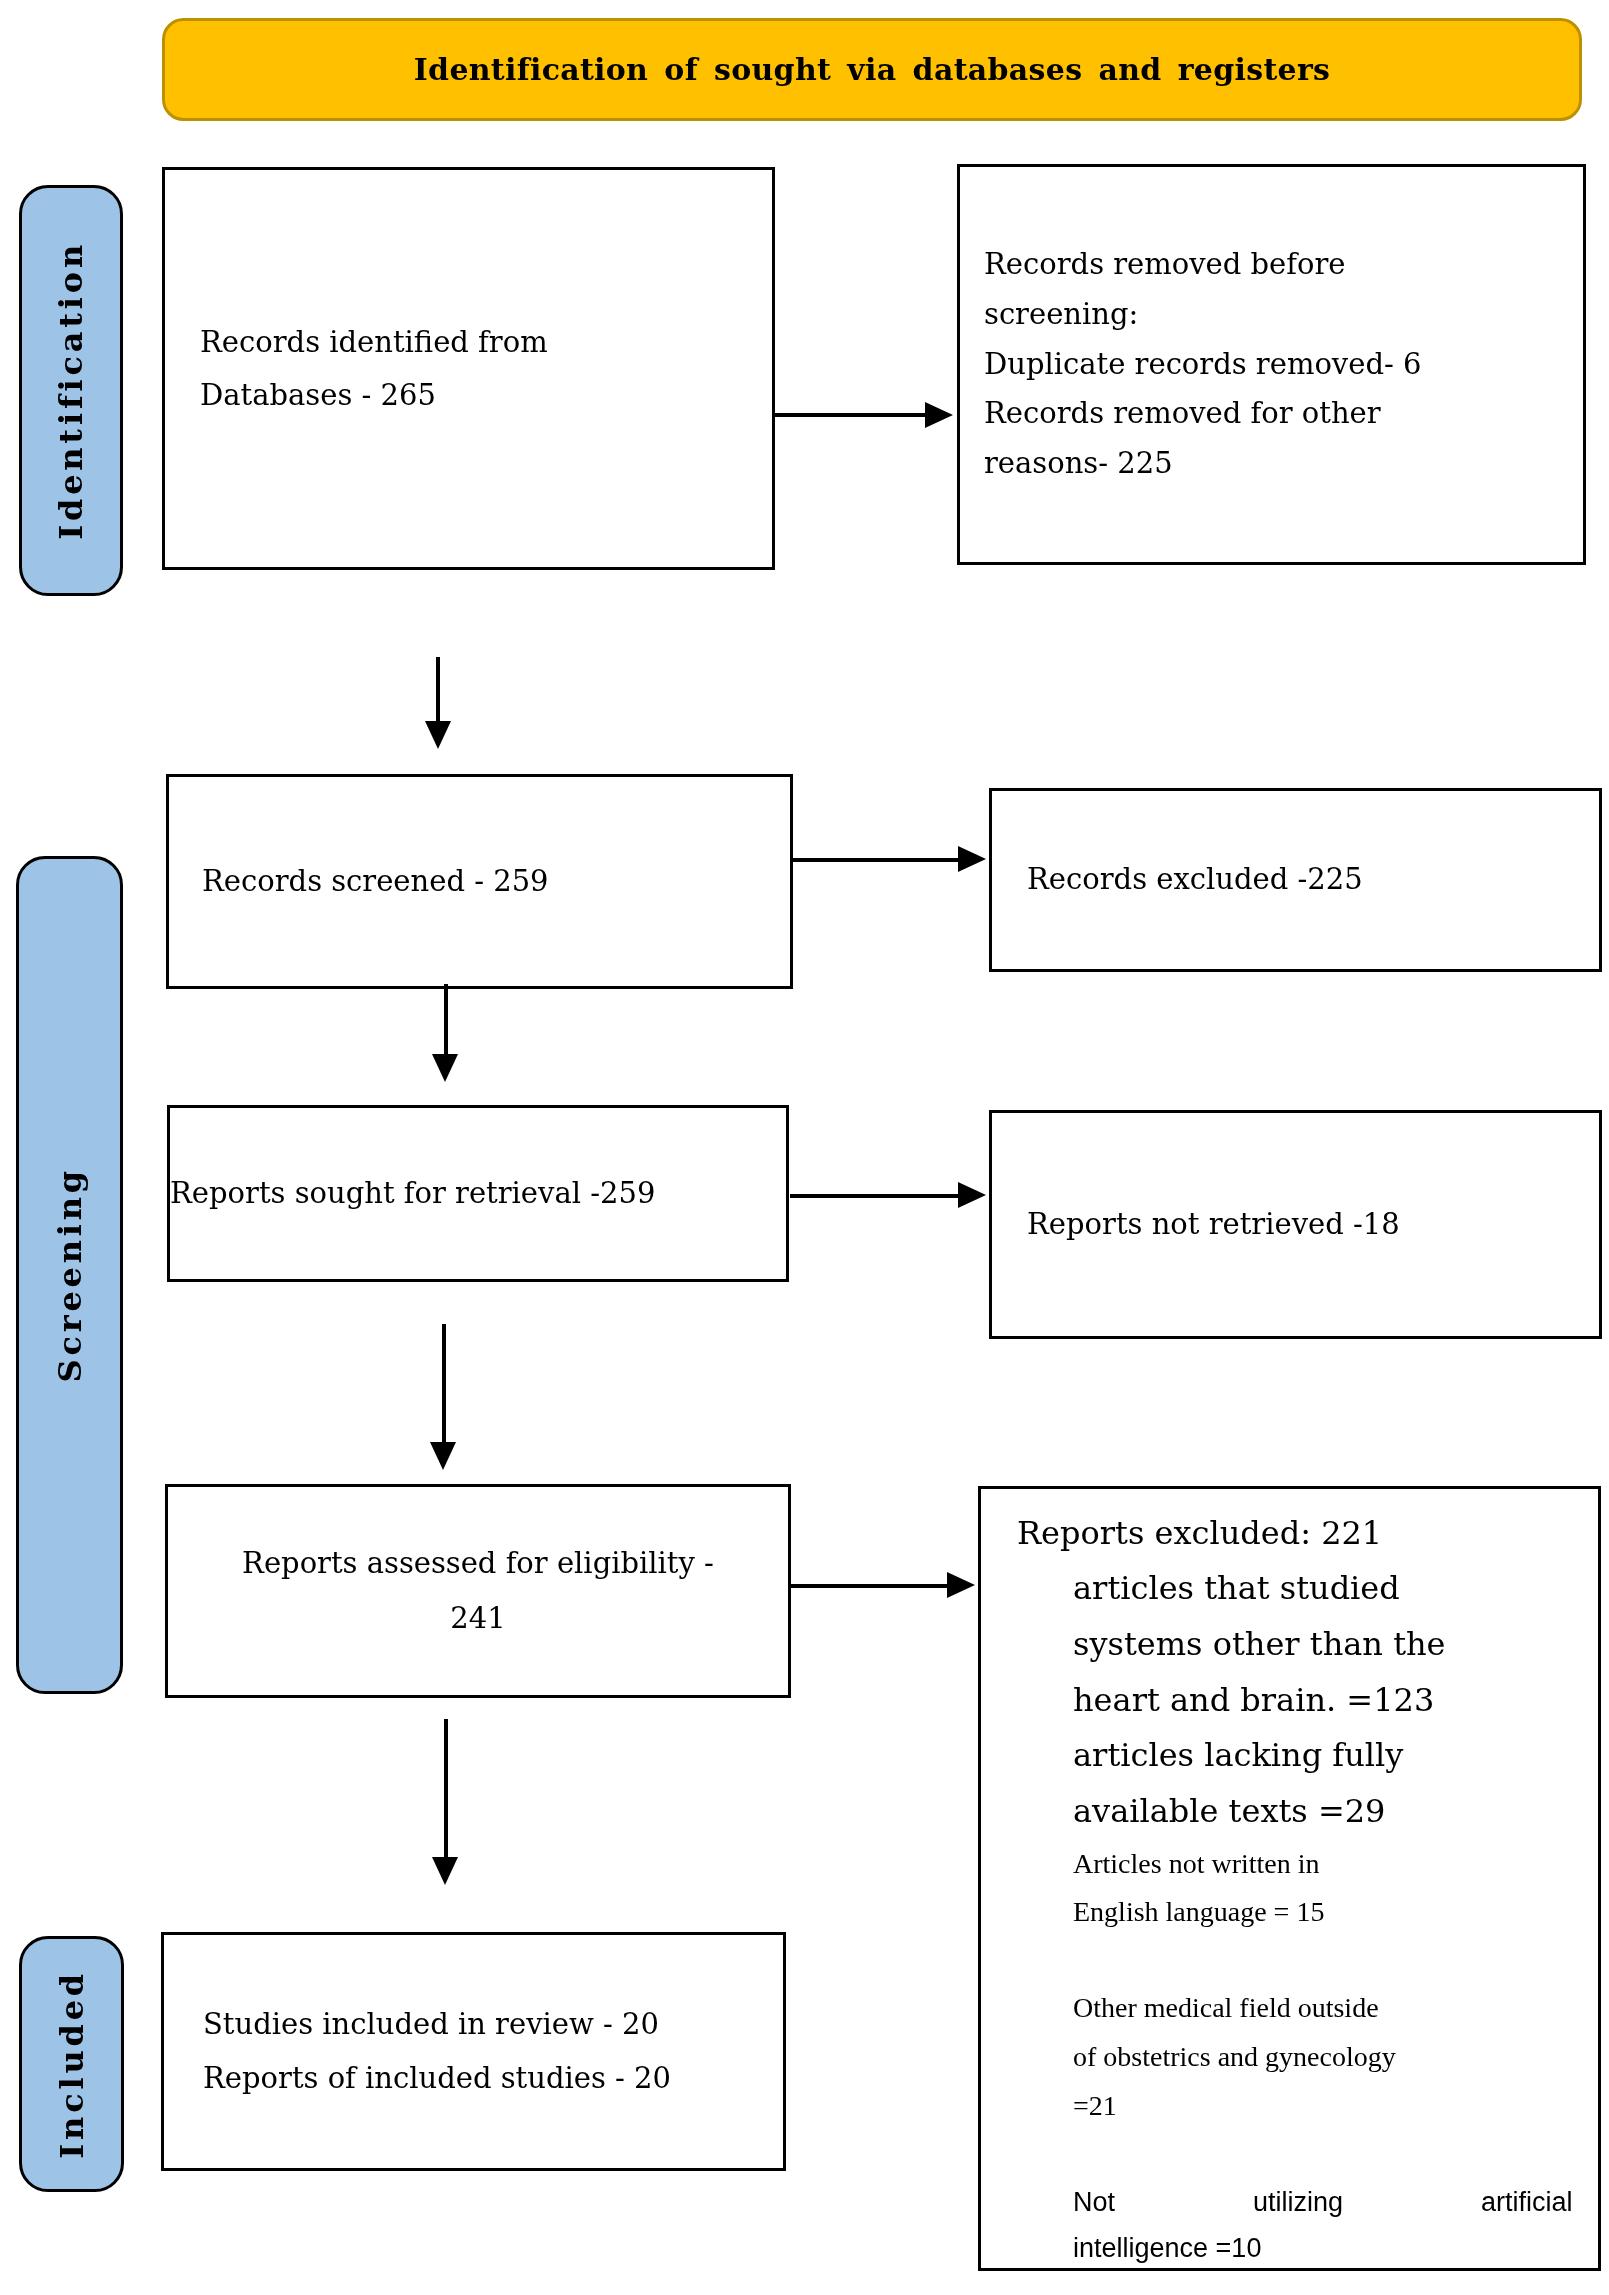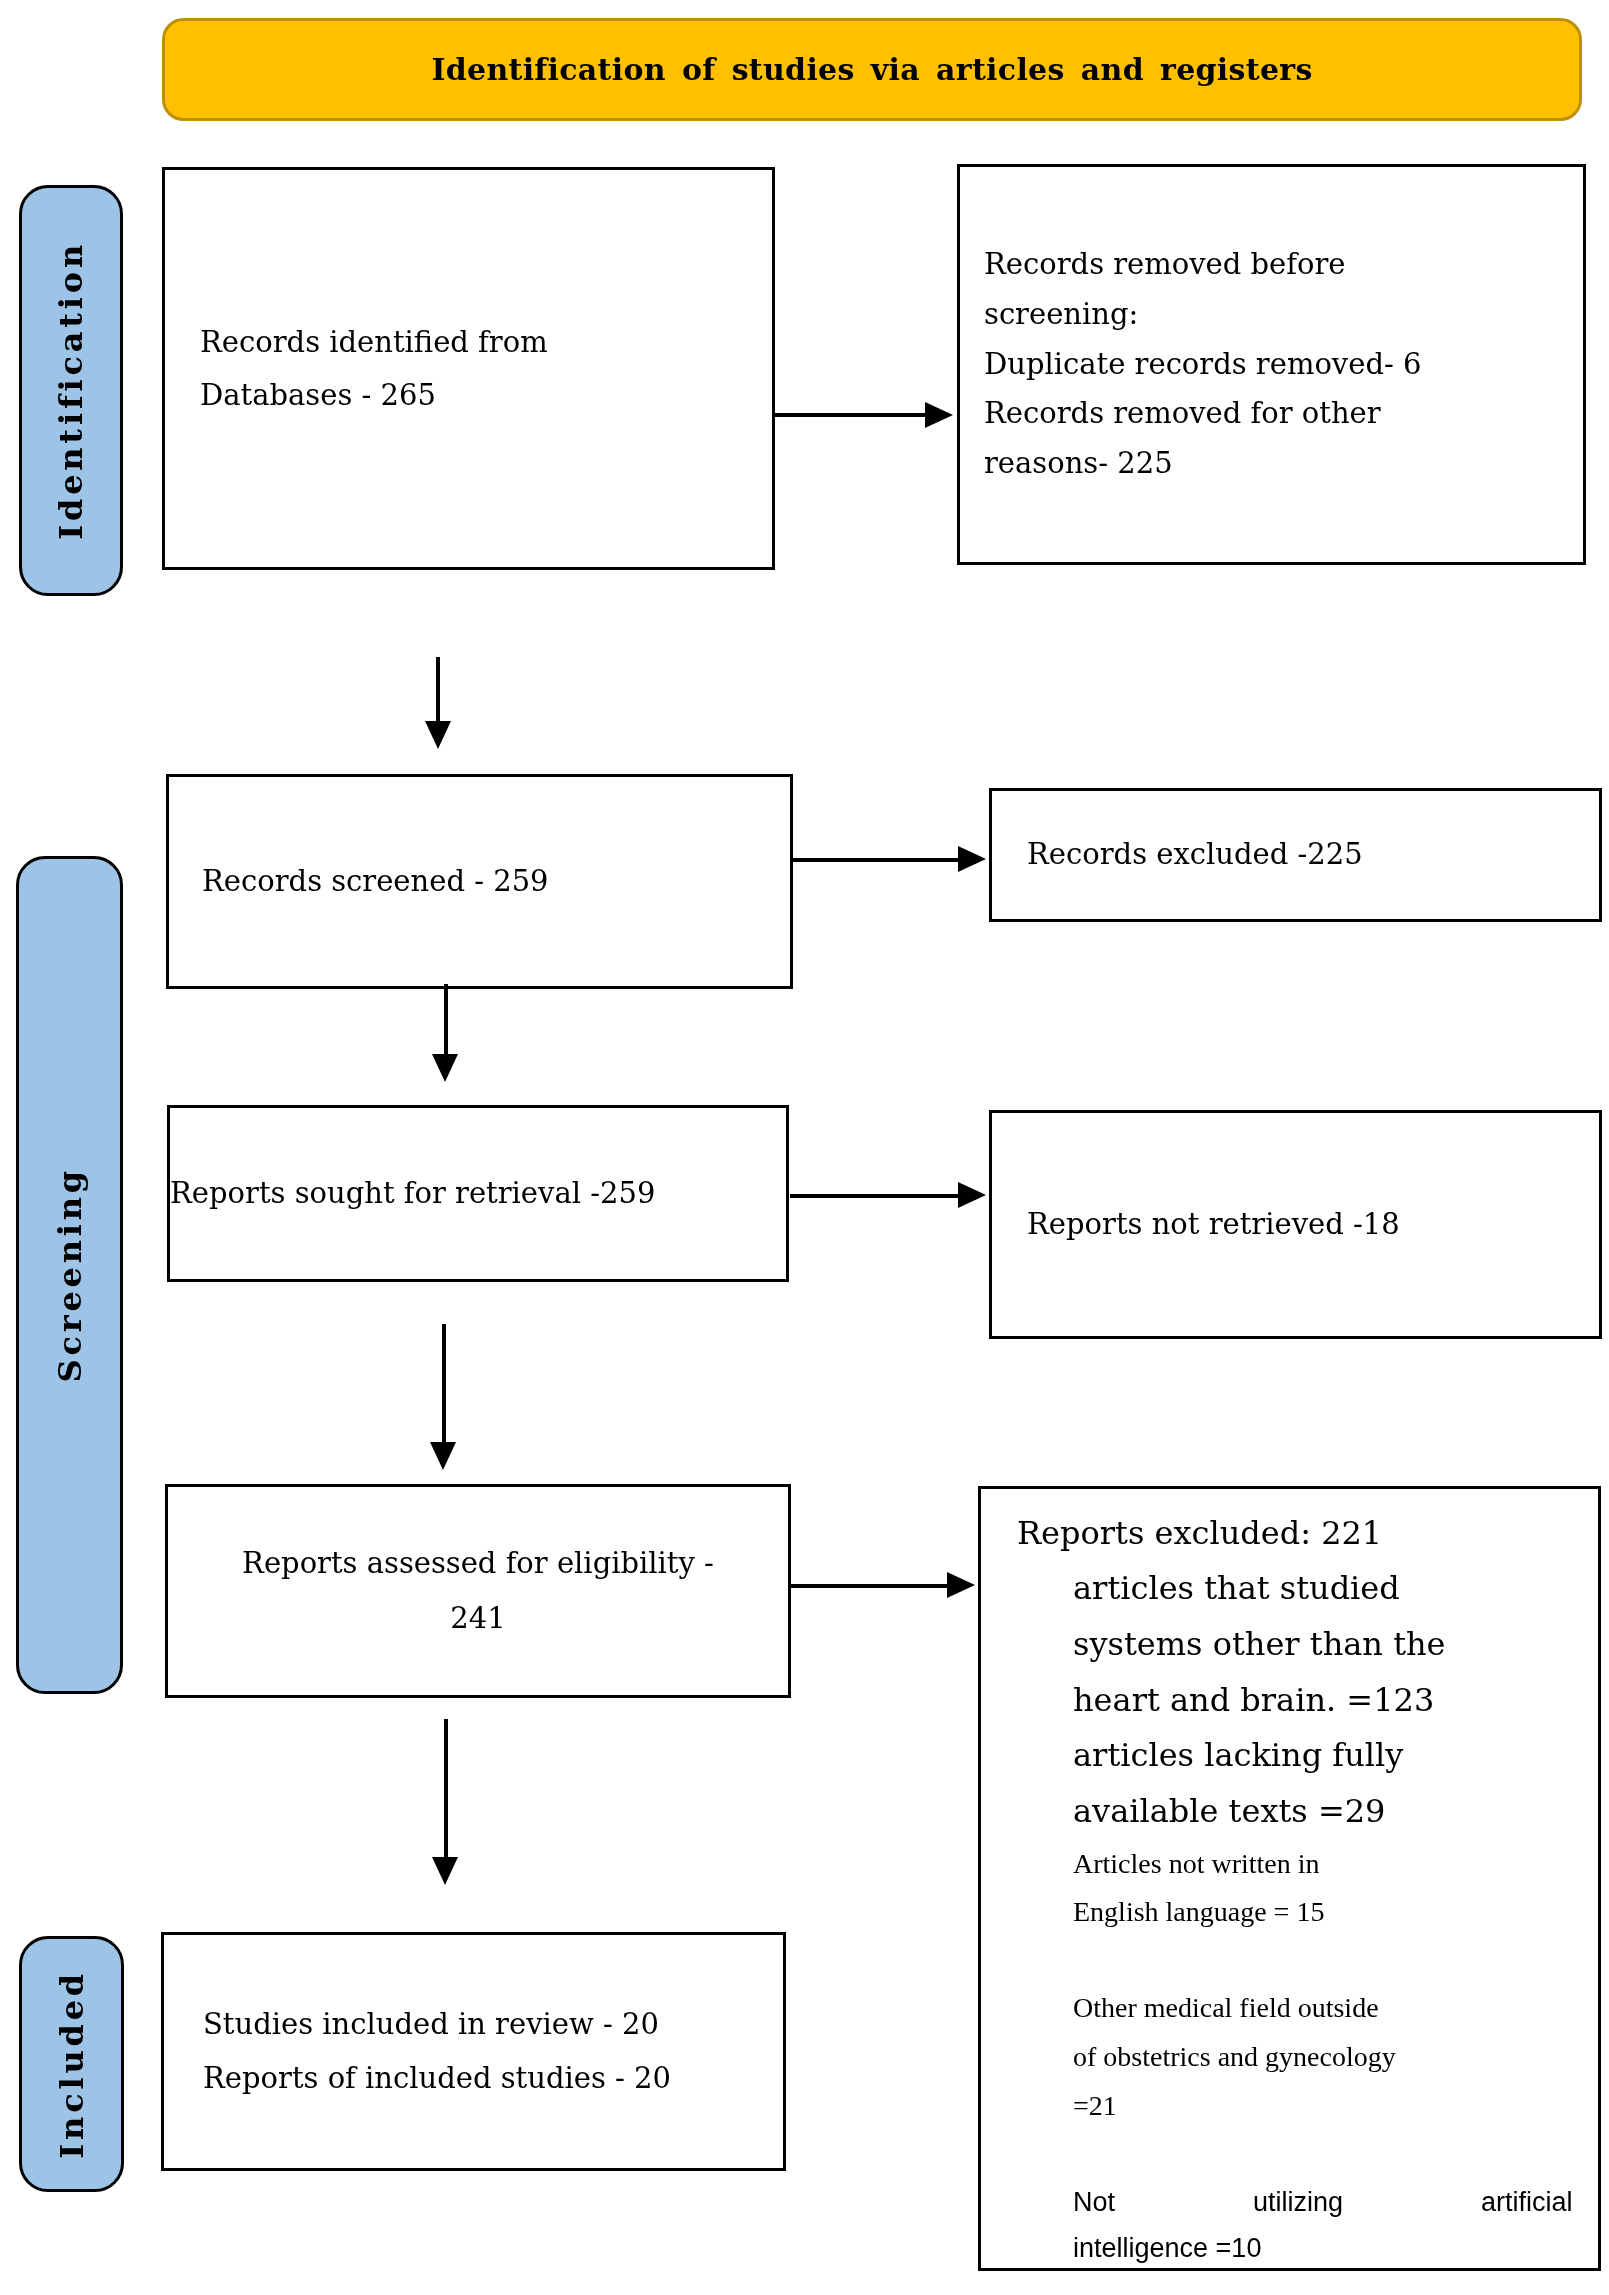--- a/index.html
+++ b/index.html
@@ -35,21 +35,21 @@
   
   .fbox{
     position:absolute;background:#fff;border:3.8px solid #000;
     display:flex;align-items:center;
     font-size:29px;line-height:1.72;
   }
   .fbox .txt{white-space:pre-line;}
   .b1l{left:162px;top:167px;width:613px;height:403px;padding-left:35px;line-height:1.8;}
   .b1r{left:957px;top:164px;width:629px;height:401px;padding-left:24px;padding-right:19px;line-height:1.72;}
   .b2l{left:166px;top:774px;width:627px;height:215px;padding-left:33px;}
-  .b2r{left:989px;top:788px;width:613px;height:134px;padding-left:35px;}
+  .b2r{left:989px;top:788px;width:613px;height:184px;padding-left:35px;}
   .b3l{left:167px;top:1105px;width:622px;height:177px;}
   .b3r{left:989px;top:1110px;width:613px;height:229px;padding-left:35px;}
   .b4l{left:165px;top:1484px;width:626px;height:214px;justify-content:center;text-align:center;padding:0 29px;line-height:1.9;}
   .binc{left:161px;top:1932px;width:625px;height:239px;padding-left:39px;line-height:1.85;}
   
   .b4r{
     left:978px;top:1486px;width:623px;height:785px;
     display:block;padding:16.6px 25.5px 0 36px;
   }
   .sec-main{
@@ -81,21 +81,21 @@
     border-top:13.4px solid transparent;border-bottom:13.4px solid transparent;
     border-left:28px solid #000;
   }
 </style>
 </head>
 <body>
 
 <div class="canvas">
 
   <div class="banner">
-    <span>Identification of studies via articles and registers</span>
+    <span>Identification of sought via databases and registers</span>
   </div>
 
   <div class="side-label lbl-identification">
     <span>Identification</span>
   </div>
   <div class="side-label lbl-screening">
     <span>Screening</span>
   </div>
   <div class="side-label lbl-included">
     <span>Included</span>

